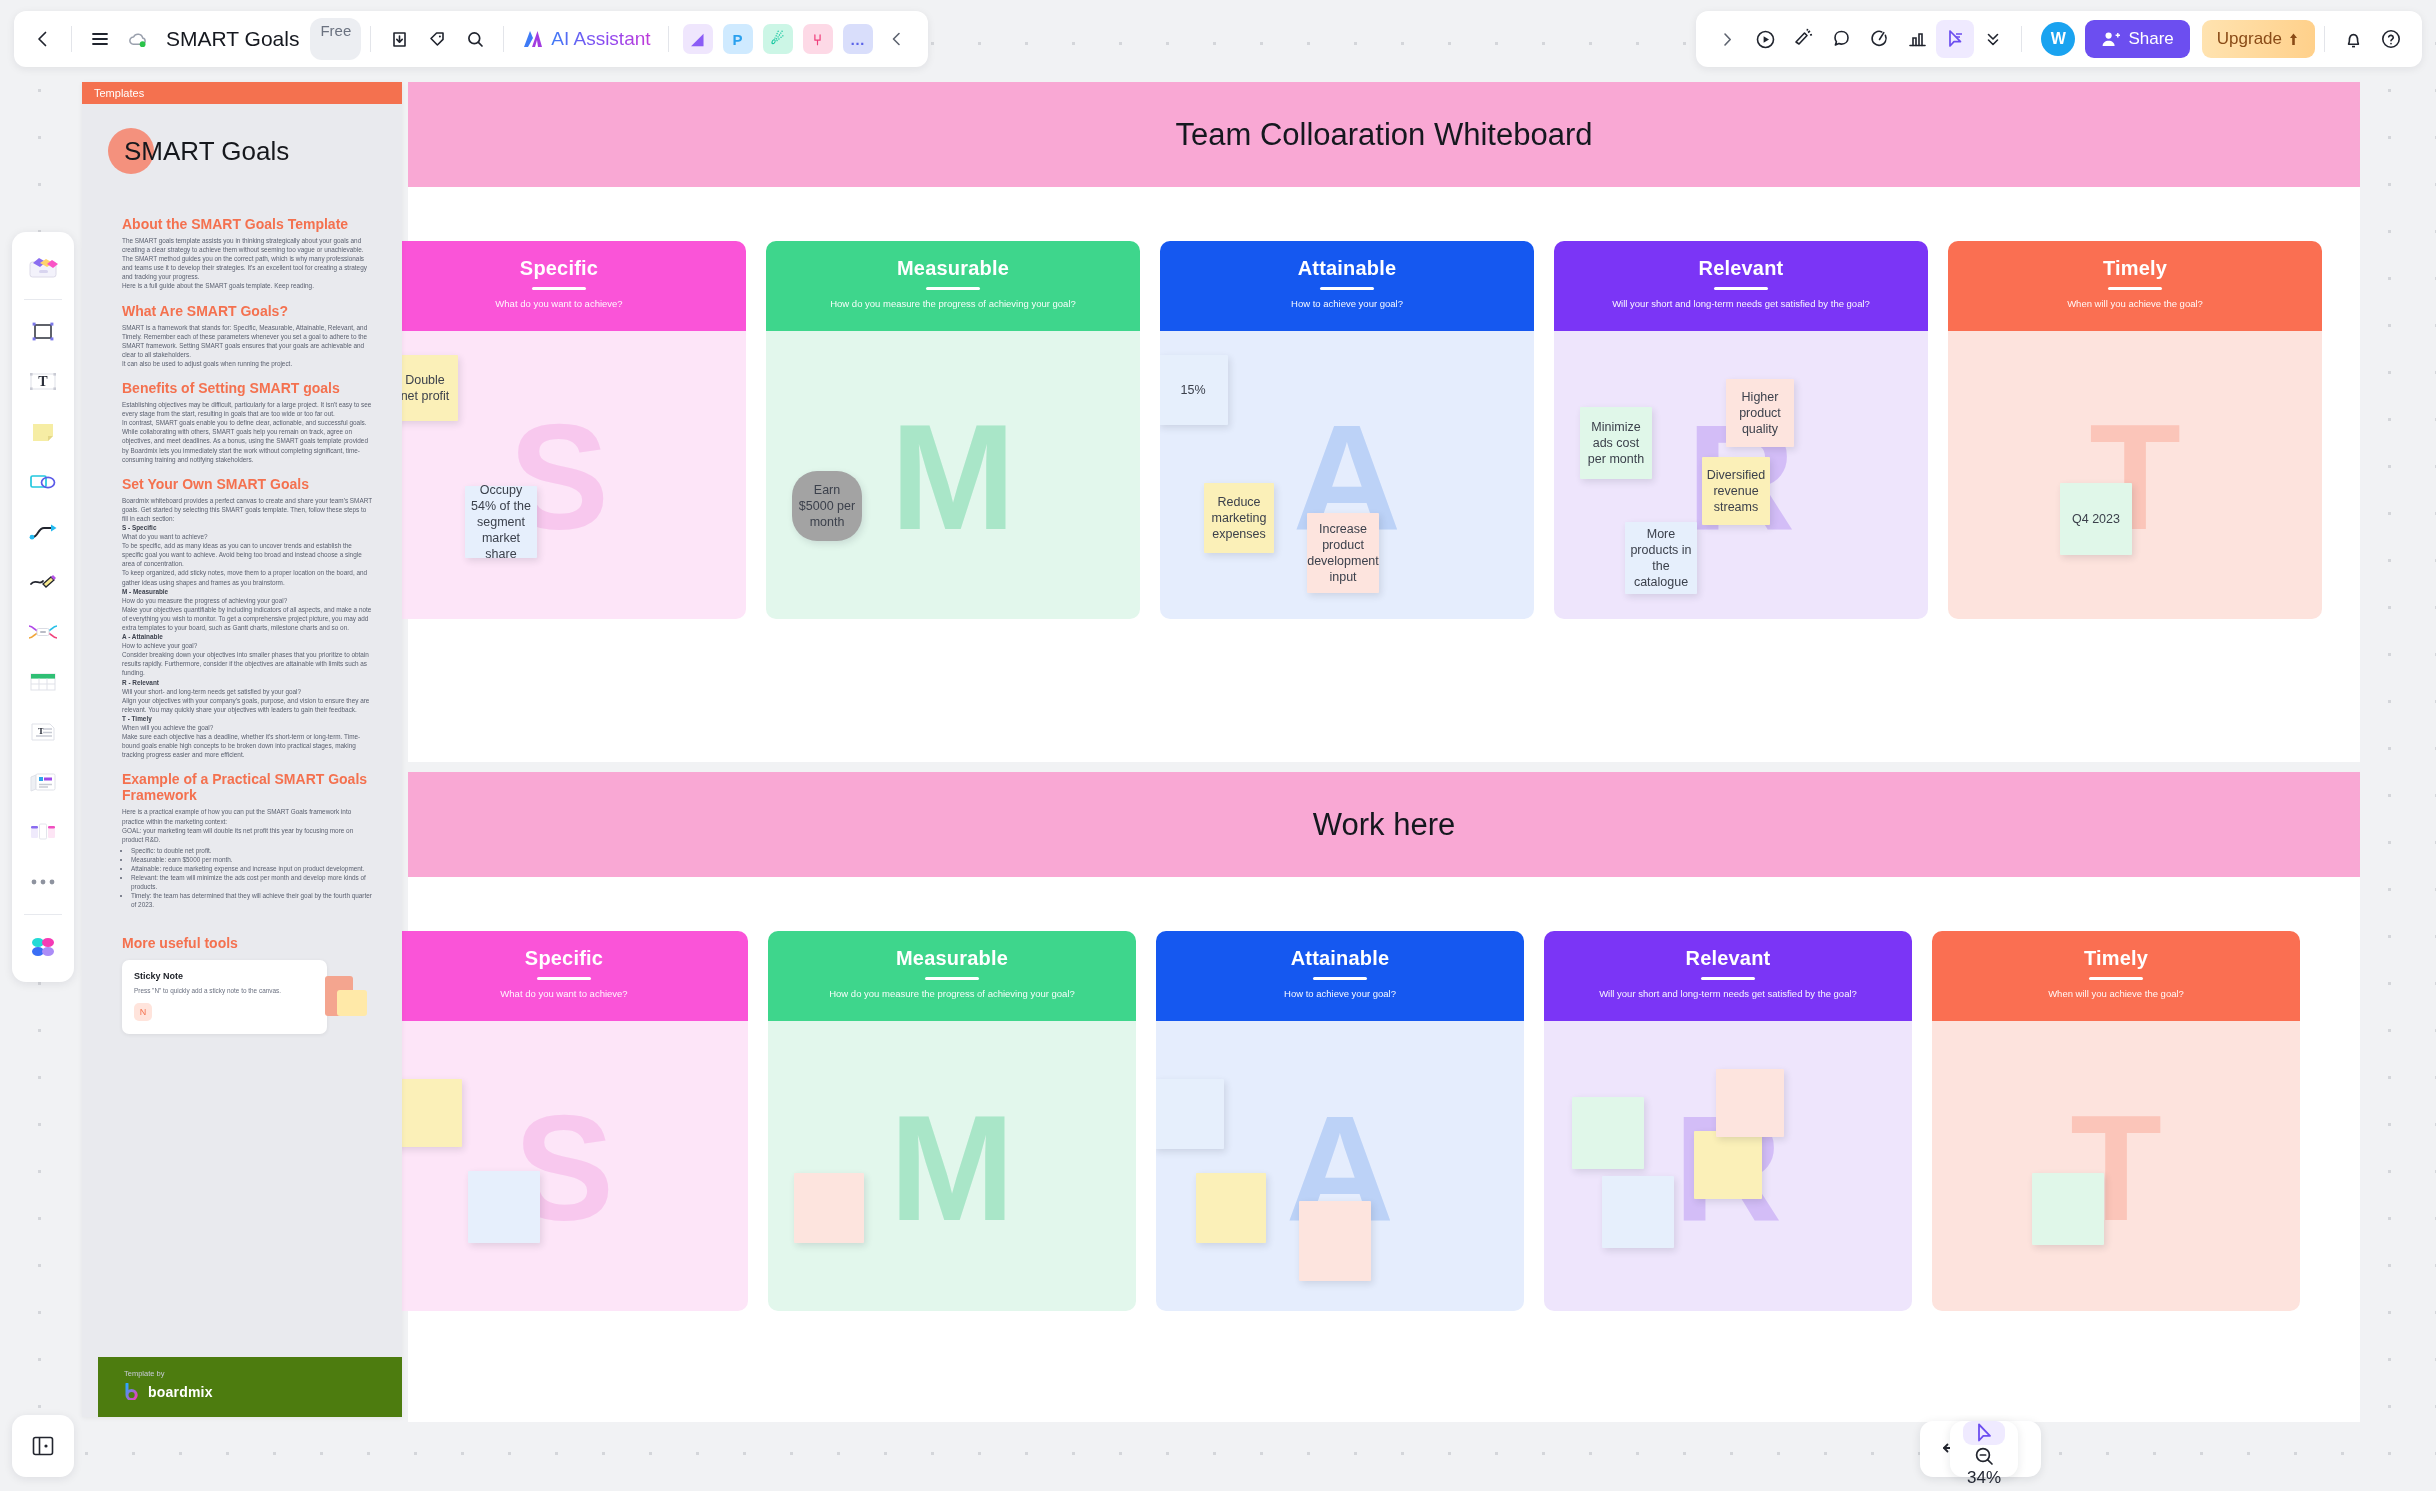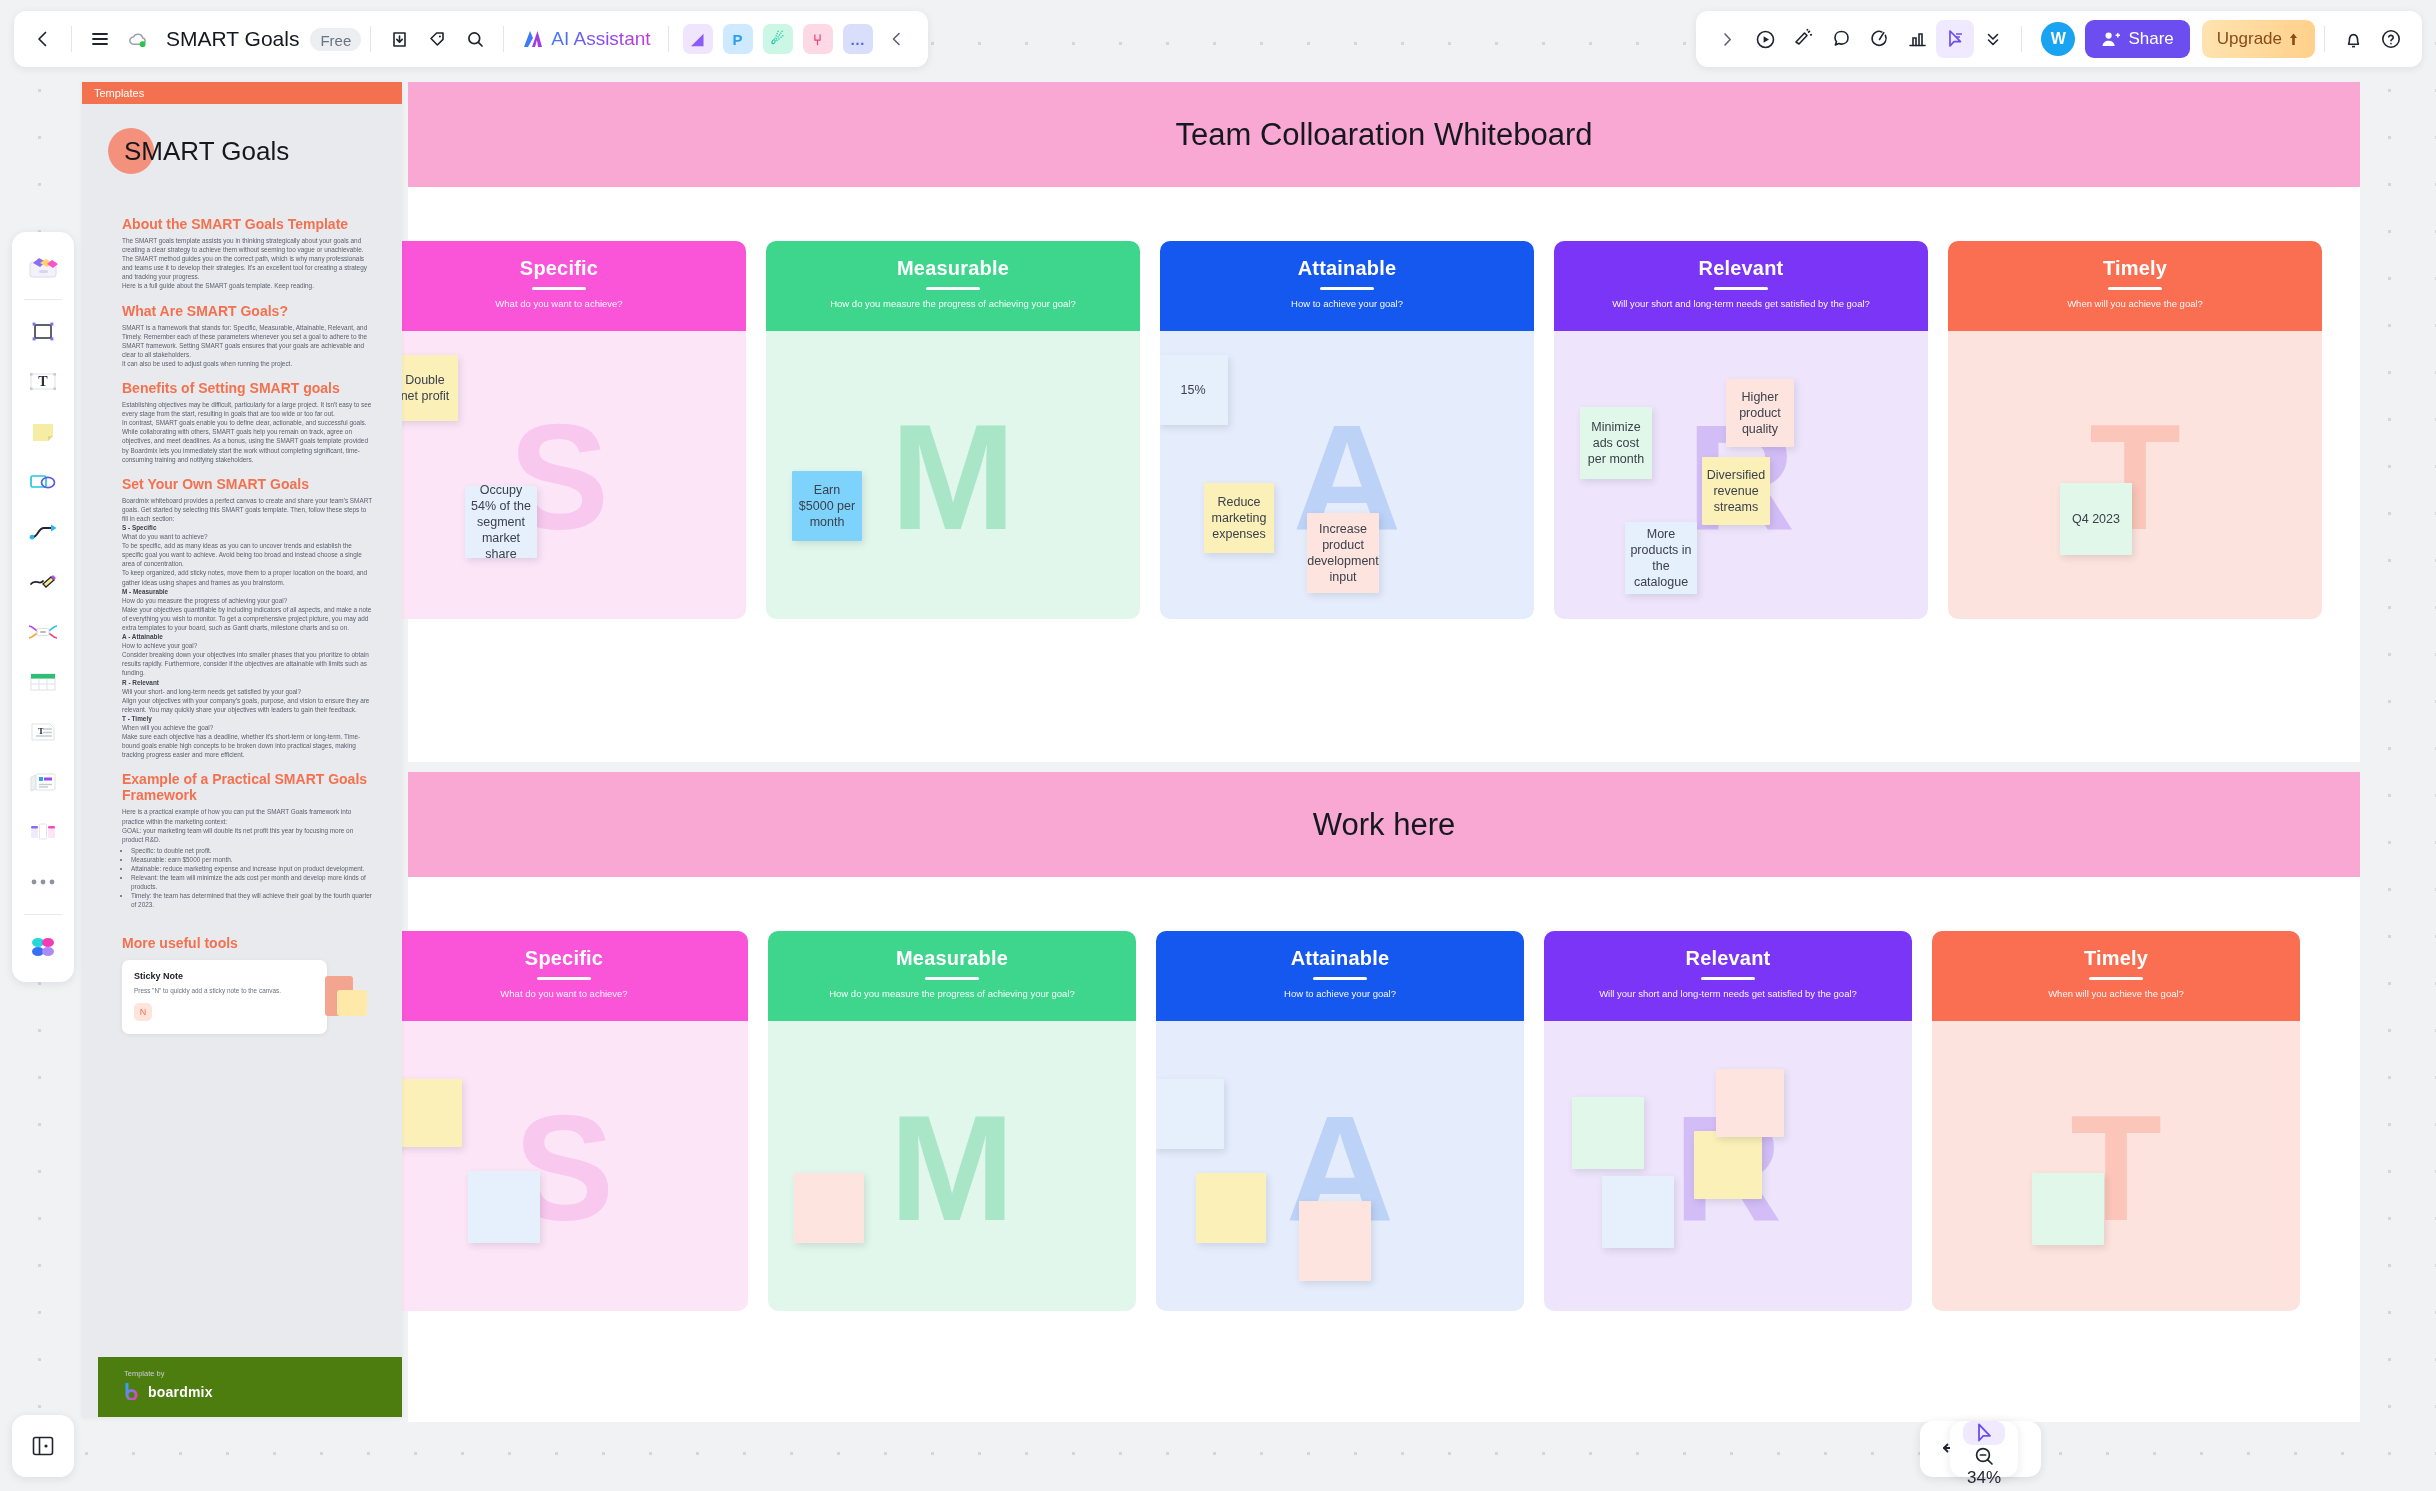--- a/index.html
+++ b/index.html
@@ -34,21 +34,21 @@
     display: flex; align-items: center; justify-content: center;
     color: #1f2430; cursor: pointer;
   }
   .tb-sep { width: 1px; height: 26px; background: #e3e5ea; margin: 0 9px; }
   .doc-title {
     font-size: 21px; color: #15181f; font-weight: 500;
     margin-left: 9px; white-space: nowrap;
   }
   .plan-badge {
     margin-left: 11px; background: #eceef2; color: #6b7280;
-    font-size: 15px; border-radius: 12px; padding: 4px 10px 2px;
+    font-size: 15px; border-radius: 12px; padding: 4px 10px 21px;
   }
   .ai-assist {
     display: flex; align-items: center; gap: 6px;
     padding: 0 8px; cursor: pointer;
   }
   .ai-assist .label {
     font-size: 19px;
     background: linear-gradient(90deg,#3e7bf6 0%,#8b46f0 55%,#c03ad8 100%);
     -webkit-background-clip: text; background-clip: text; color: transparent;
     white-space: nowrap;
@@ -313,21 +313,21 @@
           <div class="col-body" style="background: rgb(253, 229, 248); height: 288px;">
             <div class="ghost-letter" style="color: rgb(248, 200, 238); font-size: 150px; left: 50%; top: 144px; transform: translate(-50%, -48%);">S</div>
             <div class="note" style="background: rgb(251, 240, 184); left: 20px; top: 24px; width: 66px; height: 66px;">Double net profit</div>
             <div class="note" style="background: rgb(230, 239, 252); left: 93px; top: 155px; width: 72px; height: 72px;">Occupy 54% of the segment market share</div>
           </div>
         </div>
         <div class="smart-col" style="width: 374px; margin-right: 20px;">
           <div class="col-head" style="background: rgb(62, 214, 140); height: 90px;"><span class="name">Measurable</span><div class="rule"></div><span class="q">How do you measure the progress of achieving your goal?</span></div>
           <div class="col-body" style="background: rgb(226, 247, 236); height: 288px;">
             <div class="ghost-letter" style="color: rgb(169, 230, 200); font-size: 150px; left: 50%; top: 144px; transform: translate(-50%, -48%);">M</div>
-            <div class="note" style="background: #7dd3fc; left: 26px; top: 140px; width: 70px; height: 70px;">Earn $5000 per month</div>
+            <div class="note" style="background: #a3a3a3; left: 26px; top: 140px; width: 70px; height: 70px; border-radius: 25px;">Earn $5000 per month</div>
           </div>
         </div>
         <div class="smart-col" style="width: 374px; margin-right: 20px;">
           <div class="col-head" style="background: rgb(21, 88, 240); height: 90px;"><span class="name">Attainable</span><div class="rule"></div><span class="q">How to achieve your goal?</span></div>
           <div class="col-body" style="background: rgb(229, 237, 253); height: 288px;">
             <div class="ghost-letter" style="color: rgb(188, 210, 247); font-size: 150px; left: 50%; top: 144px; transform: translate(-50%, -48%);">A</div>
             <div class="note" style="background: rgb(230, 239, 252); left: -2px; top: 24px; width: 70px; height: 70px;">15%</div>
             <div class="note" style="background: rgb(251, 240, 184); left: 44px; top: 152px; width: 70px; height: 70px;">Reduce marketing expenses</div>
             <div class="note" style="background: rgb(253, 228, 222); left: 147px; top: 182px; width: 72px; height: 80px;">Increase product development input</div>
           </div>

